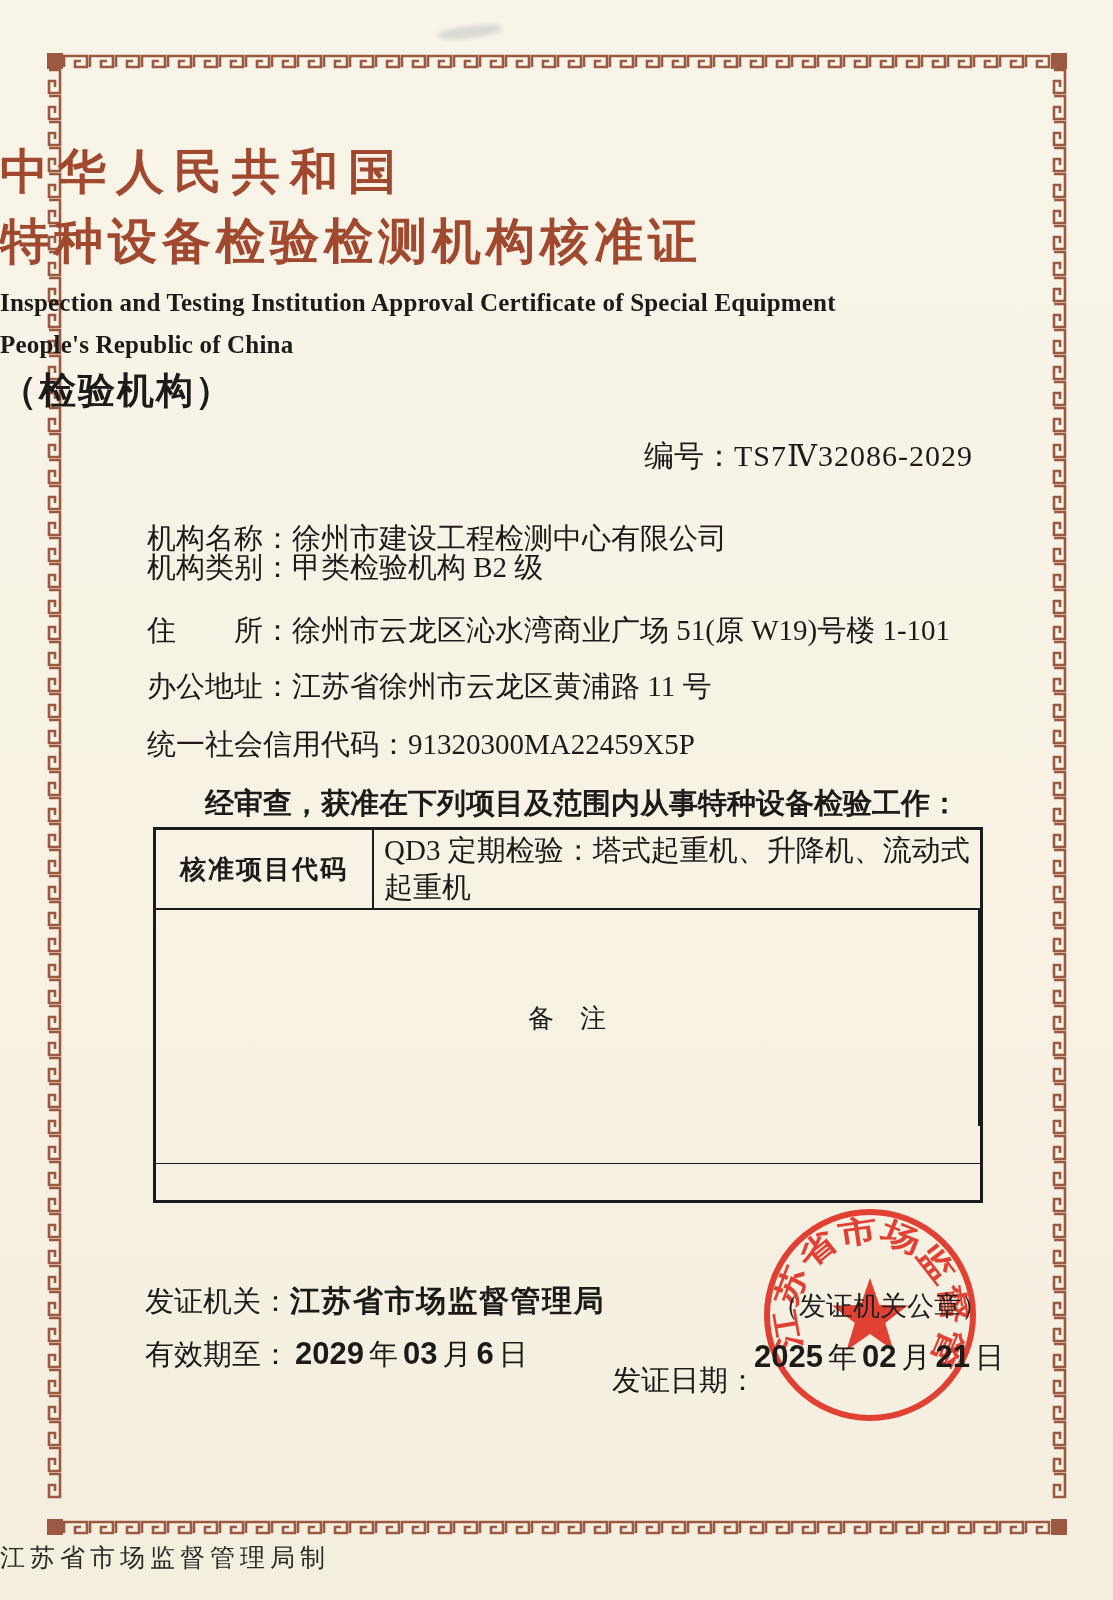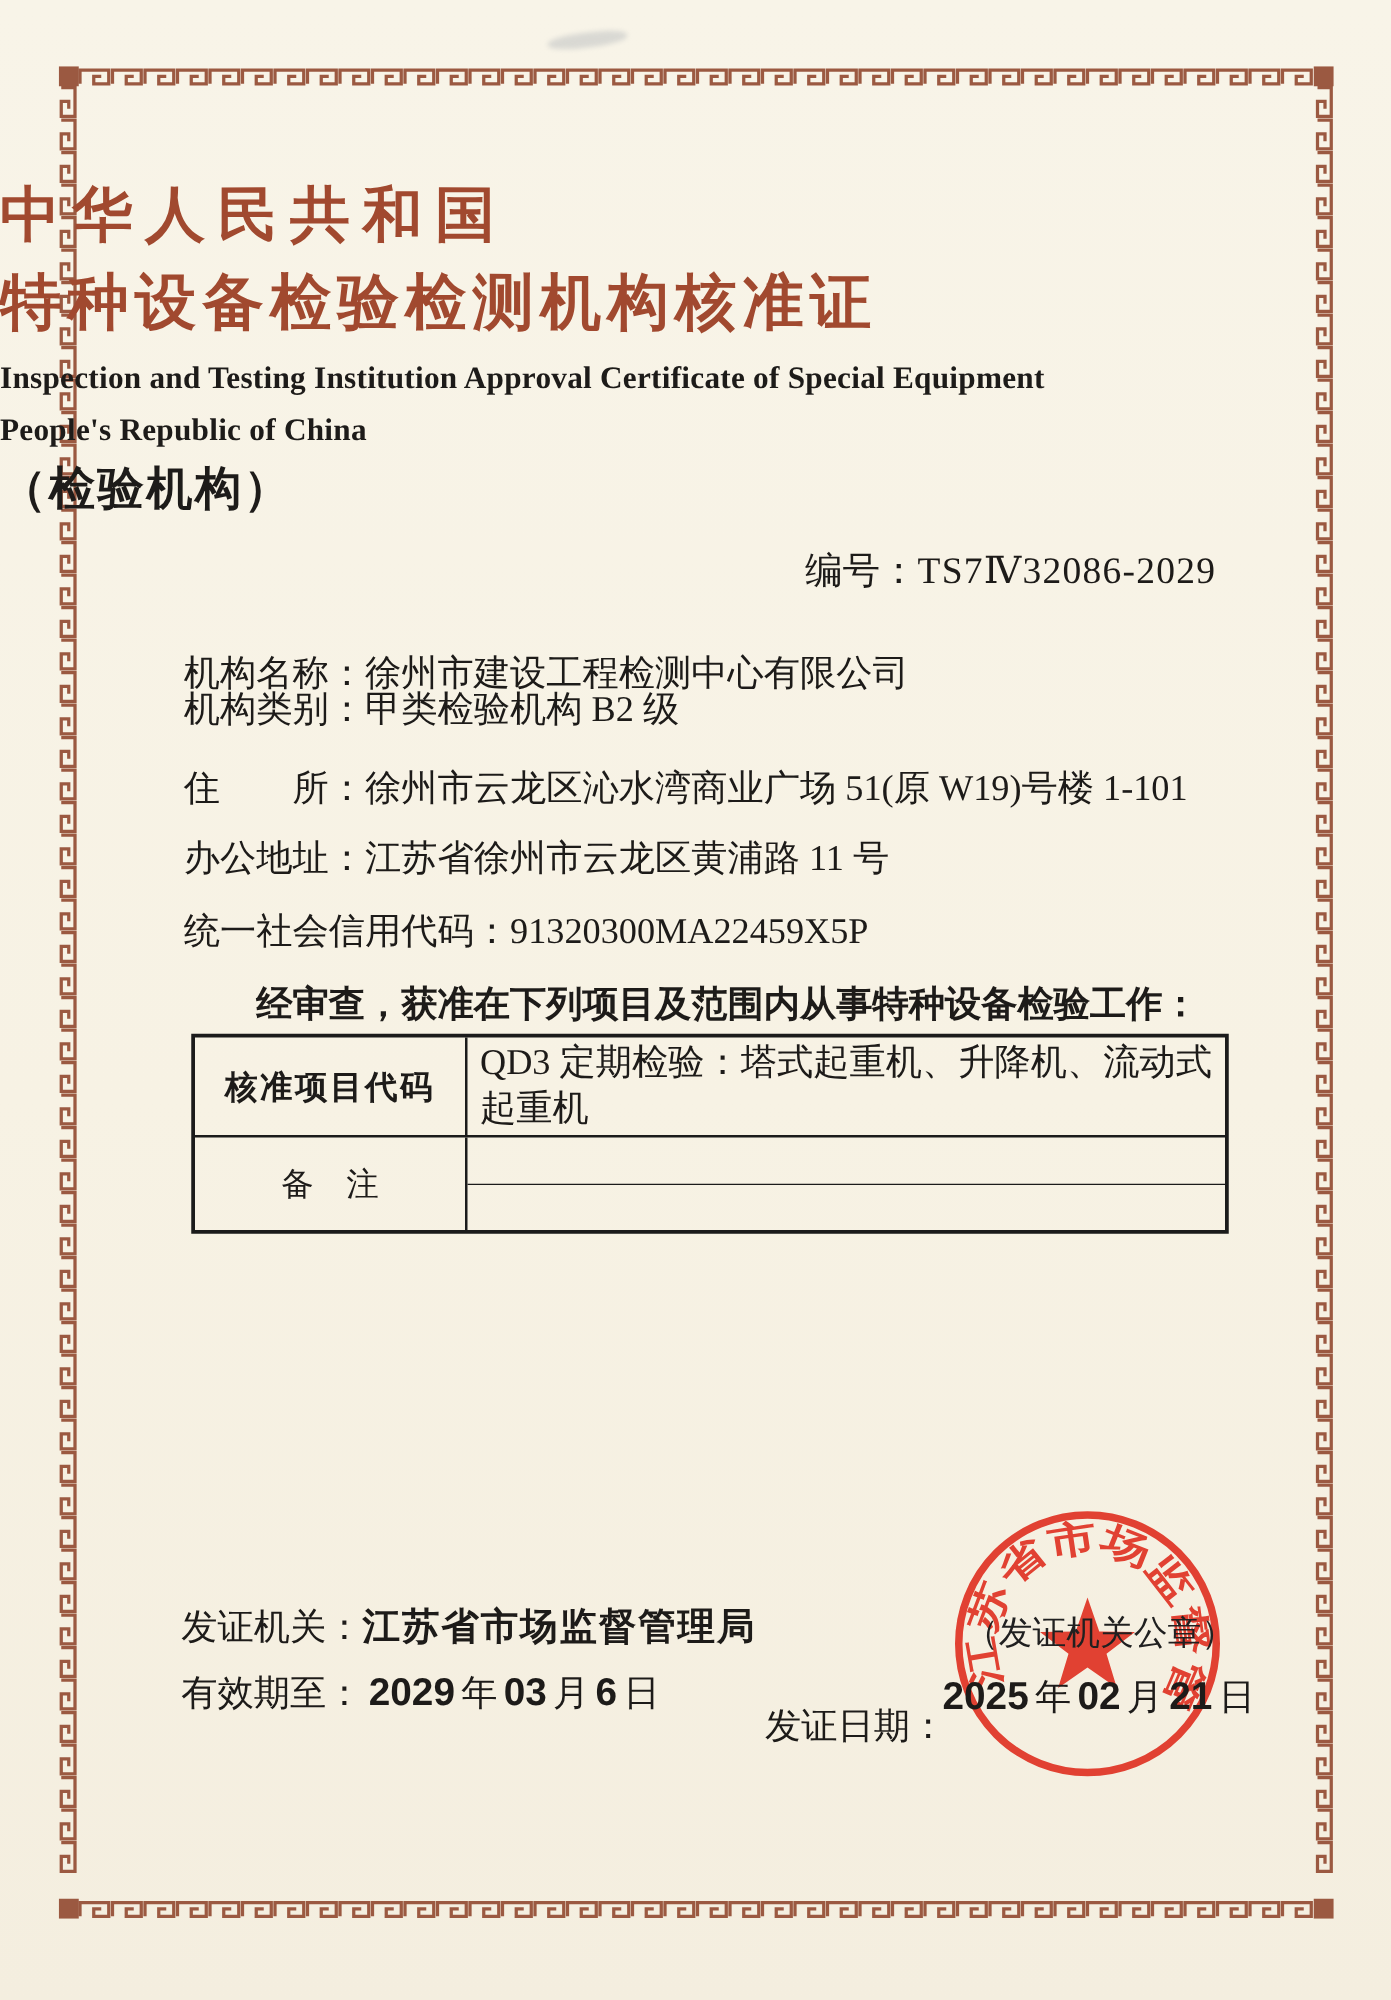--- a/index.html
+++ b/index.html
@@ -26,21 +26,21 @@
   .field{left:147px;font-size:29px;white-space:nowrap;}
   #f-name{top:491px;margin-top:28px;}
   #f-category{top:548px;}
   #f-address{top:611px;}
   #f-office{top:667px;}
   #f-credit{top:725px;}
   #f-note{left:205px;top:784px;font-size:29px;white-space:nowrap;font-weight:bold;}
   
   #table{left:153px;top:827px;width:824px;border:3px solid #1b1b1b;z-index:1;}
   .trow{display:flex;}
-  .trow2{border-top:2px solid #1b1b1b;}
+  .trow2{border-top:2px solid #1b1b1b;flex-direction:column;}
   .th{flex:0 0 216px;border-right:2px solid #1b1b1b;display:flex;align-items:center;justify-content:center;font-size:26px;}
   .th-bold{font-weight:bold;letter-spacing:2px;}
   .tc{flex:1;font-size:29px;line-height:37px;padding:2px 8px 2px 10px;min-height:74px;}
   .tc2{display:flex;flex-direction:column;padding:0;}
   .sub{flex:1;}
   .sub + .sub{border-top:1.5px solid #1b1b1b;}
   
   #issuer{left:145px;top:1281px;font-size:29px;white-space:nowrap;z-index:3;}
   #issuer .val{font-weight:bold;font-size:30px;letter-spacing:1.5px;}
   .date{white-space:nowrap;}
@@ -322,14 +322,15 @@
     </defs>
     <circle class="ring" cx="113" cy="113" r="103" fill="none" stroke-width="6"></circle>
     <polygon class="star" points="113,76 122.4,103.1 151,103.6 128.2,120.9 136.5,148.4 113,132 89.5,148.4 97.8,120.9 75,103.6 103.6,103.1"></polygon>
     <text font-size="30" font-weight="bold" font-family="&quot;Liberation Serif&quot;,serif">
       <textPath href="#sealArc" textLength="392" lengthAdjust="spacingAndGlyphs">江苏省市场监督管理局</textPath>
     </text>
   </svg>
 
   <div id="sealoverlay" class="abs">（发证机关公章）</div>
 
+  <div id="footer" class="abs ctr">江苏省市场监督管理局制</div>
 
 </div>
 
 </body></html>

